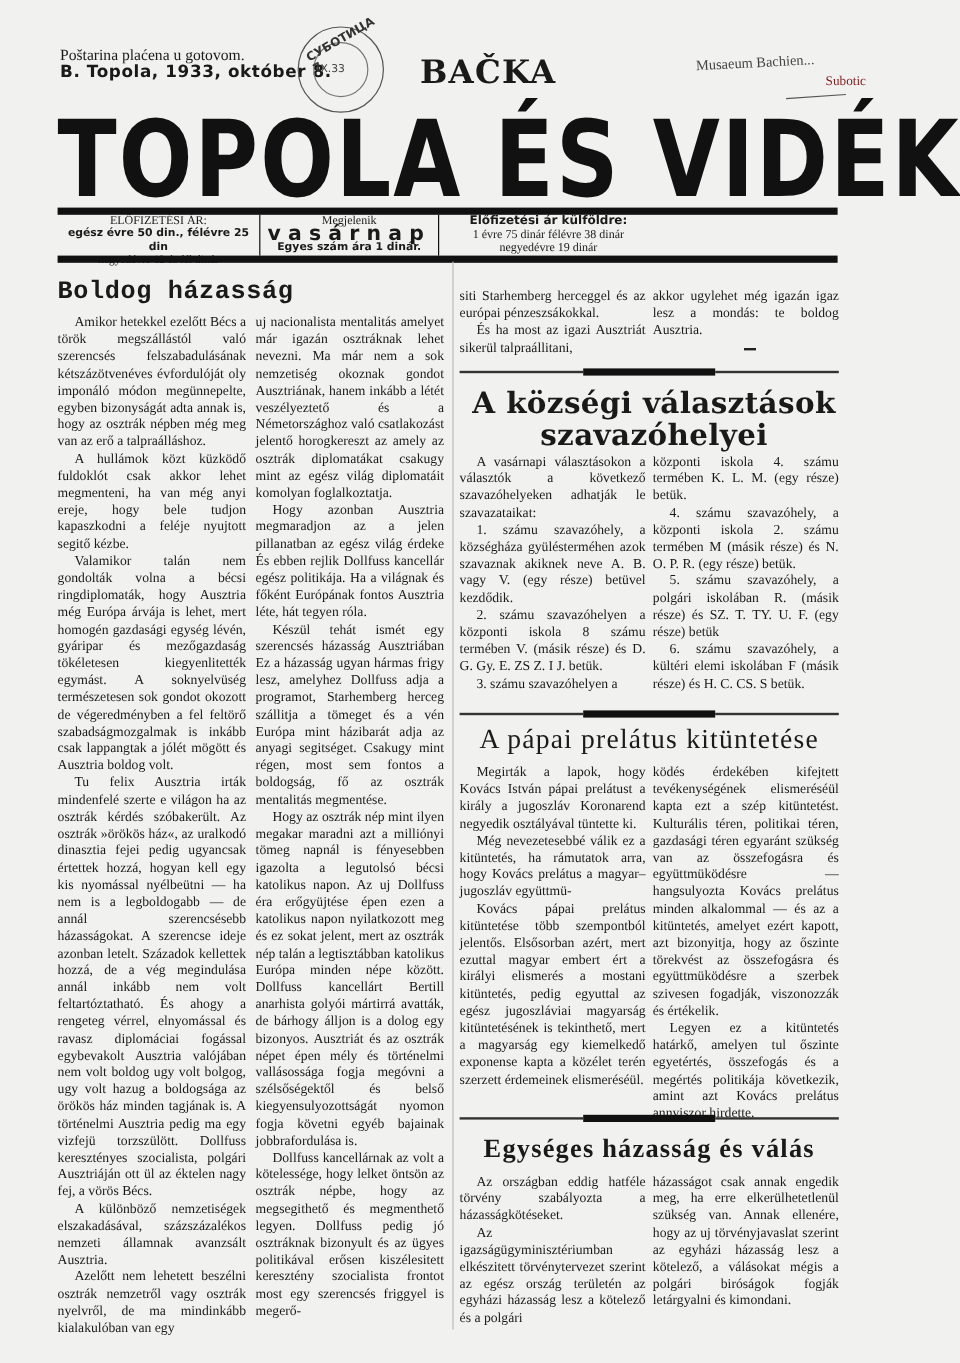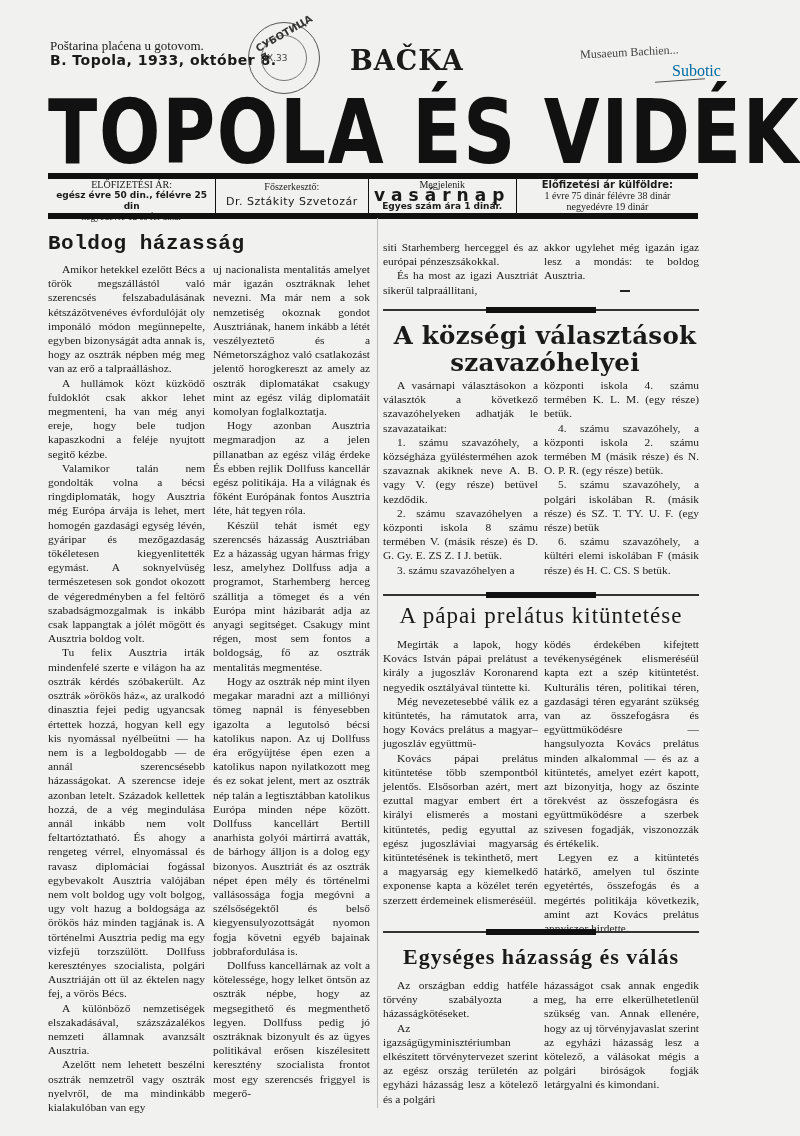--- a/index.html
+++ b/index.html
@@ -7,21 +7,21 @@
     width: 800px; height: 1136px; overflow: hidden;
     background: #f1f1ef; color: #1a1a1a;
     font-family: "Liberation Serif", "DejaVu Serif", serif;
     position: relative;
   }
   .abs { position: absolute; }
   .postage { left: 50px; top: 38px; font-size: 13px; }
   .dateline { left: 50px; top: 52px; font-family: "DejaVu Sans", sans-serif; font-weight: bold; font-size: 14px; letter-spacing: 0.5px; }
   .bacska { left: 350px; top: 45px; font-family: "DejaVu Serif", serif; font-weight: 900; font-size: 27px; letter-spacing: 1px; }
   .museum1 { left: 580px; top: 45px; font-size: 12px; color: #444; transform: rotate(-3deg); }
-  .museum2 { left: 672px; top: 62px; font-size: 16px; color: #0369a1; }
+  .museum2 { left: 688px; top: 62px; font-size: 11px; color: #7f1d1d; }
   .museum-line { left: 655px; top: 80px; width: 50px; height: 1px; background: #555; transform: rotate(-4deg); }
   .stamp {
     left: 248px; top: 22px; width: 70px; height: 70px;
     border: 1.5px solid #555; border-radius: 50%;
   }
   .stamp .inner { position: absolute; left: 12px; top: 12px; width: 44px; height: 44px; border: 1px solid #777; border-radius: 50%; }
   .stamp .txt { position: absolute; left: 6px; top: 4px; font-size: 10px; font-family: "DejaVu Sans", sans-serif; font-weight: bold; transform: rotate(-30deg); color: #333; }
   .stamp .date { position: absolute; left: 18px; top: 30px; font-size: 9px; font-family: "DejaVu Sans", sans-serif; color: #444; }
 
   .masthead {
@@ -88,24 +88,20 @@
 <div class="abs museum-line"></div>
 
 <div class="abs masthead">TOPOLA ÉS VIDÉKE</div>
 
 <div class="abs rule info-top"></div>
 <div class="abs infobar">
   <div class="cell c1">
     <div>ELŐFIZETÉSI ÁR:</div>
     <div class="sans-b" style="font-size:9px">egész évre 50 din., félévre 25 din</div>
     <div style="font-size:9.5px">negyedévre 12 és fél dinár</div>
-  </div>
-  <div class="cell c2">
-    <div style="margin-top:2px">Főszerkesztő:</div>
-    <div class="name">Dr. Sztákity Szvetozár</div>
   </div>
   <div class="cell c3">
     <div>Megjelenik</div>
     <div class="days">vasárnap</div>
     <div class="sans-b" style="font-size:9px">Egyes szám ára 1 dinár.</div>
   </div>
   <div class="cell c4">
     <div class="sans-b">Előfizetési ár külföldre:</div>
     <div>1 évre 75 dinár félévre 38 dinár</div>
     <div>negyedévre 19 dinár</div>

